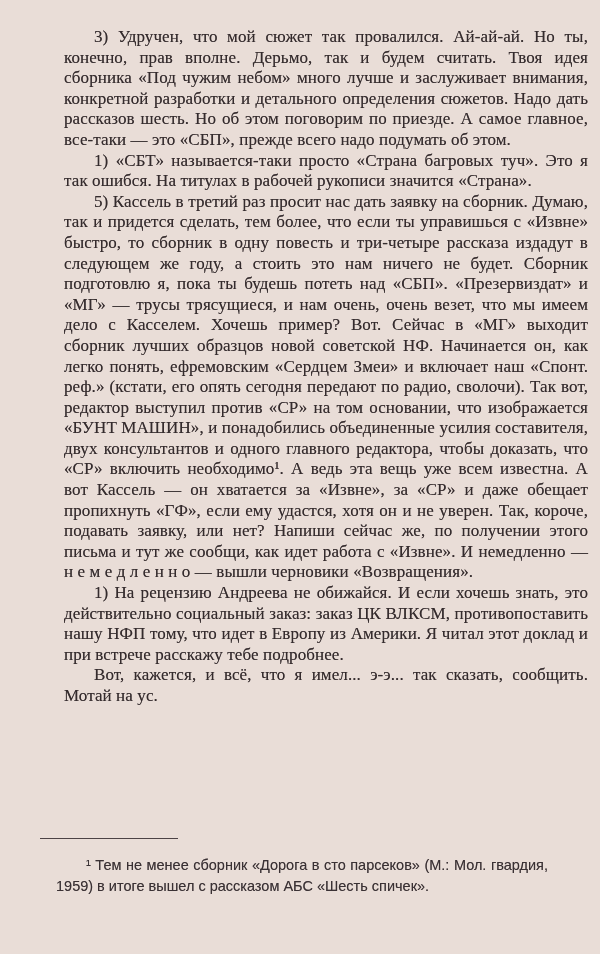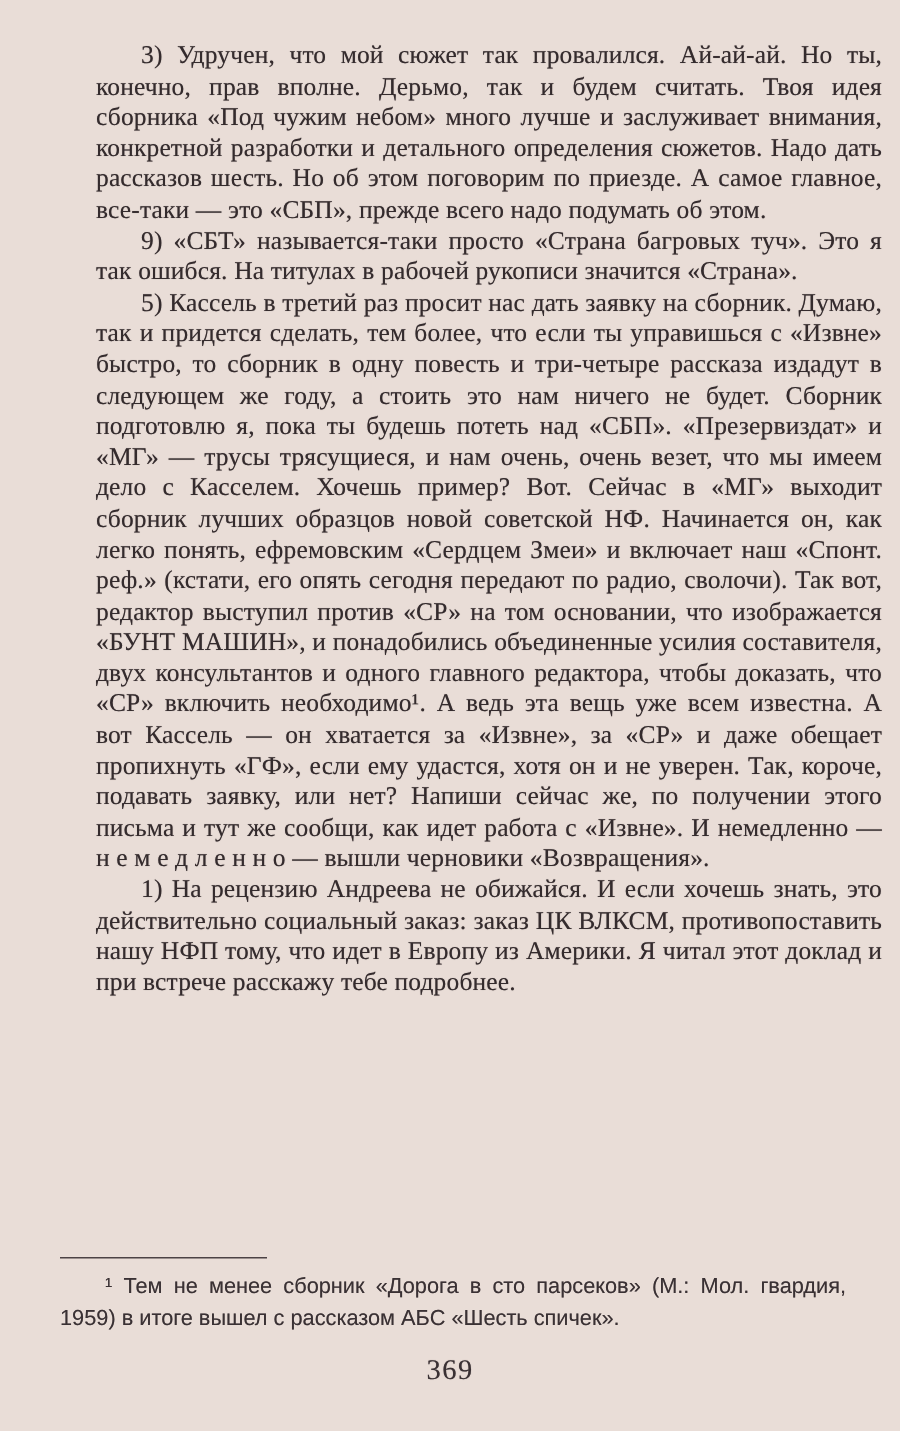--- a/index.html
+++ b/index.html
@@ -51,21 +51,21 @@
   }
   .footnote-text {
     font-family: "Liberation Sans", "DejaVu Sans", sans-serif;
     font-size: 14.5px;
     line-height: 21px;
     text-align: justify;
     color: #3a3134;
     text-shadow: 0 0 0.4px rgba(58,49,52,0.5);
   }
   .footnote-text p {
-    margin: 0;
+    margin: 16px;
     text-indent: 30px;
   }
   .page-number {
     position: absolute;
     left: 0;
     right: 0;
     top: 903px;
     text-align: center;
     font-family: "Liberation Serif", "DejaVu Serif", serif;
     font-size: 19px;
@@ -74,27 +74,27 @@
     text-shadow: 0 0 0.5px rgba(58,49,52,0.55);
   }
 </style>
 </head>
 <body>
 
 <div class="scan-page">
 
   <div class="body-text">
     <p>3) Удручен, что мой сюжет так провалился. Ай-ай-ай. Но ты, конечно, прав вполне. Дерьмо, так и будем считать. Твоя идея сборника «Под чужим небом» много лучше и заслуживает внимания, конкретной разработки и детального определения сюжетов. Надо дать рассказов шесть. Но об этом поговорим по приезде. А самое главное, все-таки — это «СБП», прежде всего надо подумать об этом.</p>
-    <p>9) «СБТ» называется-таки просто «Страна багровых туч». Это я так ошибся. На титулах в рабочей рукописи значится «Страна».</p>
+    <p>1) «СБТ» называется-таки просто «Страна багровых туч». Это я так ошибся. На титулах в рабочей рукописи значится «Страна».</p>
     <p>5) Кассель в третий раз просит нас дать заявку на сборник. Думаю, так и придется сделать, тем более, что если ты управишься с «Извне» быстро, то сборник в одну повесть и три-четыре рассказа издадут в следующем же году, а стоить это нам ничего не будет. Сборник подготовлю я, пока ты будешь потеть над «СБП». «Презервиздат» и «МГ» — трусы трясущиеся, и нам очень, очень везет, что мы имеем дело с Касселем. Хочешь пример? Вот. Сейчас в «МГ» выходит сборник лучших образцов новой советской НФ. Начинается он, как легко понять, ефремовским «Сердцем Змеи» и включает наш «Спонт. реф.» (кстати, его опять сегодня передают по радио, сволочи). Так вот, редактор выступил против «СР» на том основании, что изображается «БУНТ МАШИН», и понадобились объединенные усилия составителя, двух консультантов и одного главного редактора, чтобы доказать, что «СР» включить необходимо¹. А ведь эта вещь уже всем известна. А вот Кассель — он хватается за «Извне», за «СР» и даже обещает пропихнуть «ГФ», если ему удастся, хотя он и не уверен. Так, короче, подавать заявку, или нет? Напиши сейчас же, по получении этого письма и тут же сообщи, как идет работа с «Извне». И немедленно — н е м е д л е н н о — вышли черновики «Возвращения».</p>
     <p>1) На рецензию Андреева не обижайся. И если хочешь знать, это действительно социальный заказ: заказ ЦК ВЛКСМ, противопоставить нашу НФП тому, что идет в Европу из Америки. Я читал этот доклад и при встрече расскажу тебе подробнее.</p>
+    <p>Вот, кажется, и всё, что я имел... э-э... так сказать, сообщить. Мотай на ус.</p>
   </div>
 
   <div class="footnote-block">
     <div class="footnote-rule"></div>
     <div class="footnote-text">
       <p>¹ Тем не менее сборник «Дорога в сто парсеков» (М.: Мол. гвардия, 1959) в итоге вышел с рассказом АБС «Шесть спичек».</p>
     </div>
   </div>
 
-  <div class="page-number">369</div>
 
 </div>
 
 </body></html>

